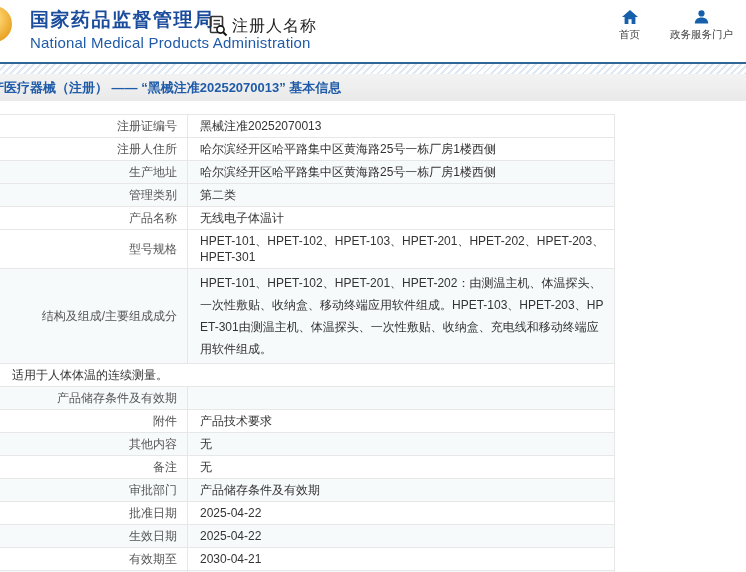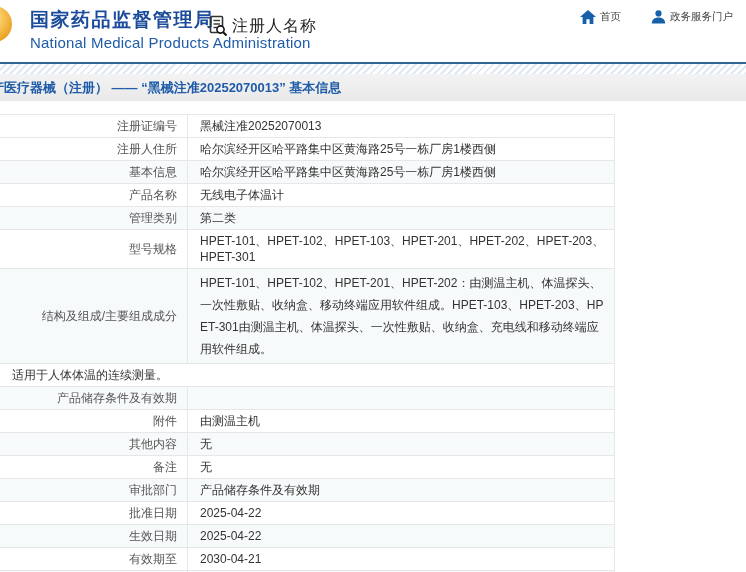--- a/index.html
+++ b/index.html
@@ -10,21 +10,21 @@
   
   .site-header { position:relative; height:62px; background:#fff; }
   .logo { position:absolute; left:-24px; top:6px; width:36px; height:36px; border-radius:50%;
           background:radial-gradient(circle at 40% 35%, #ffd977 20%, #e9a223 75%); }
   .brand { position:absolute; left:30px; top:8px; }
   .brand-title { font-size:19px; font-weight:bold; color:#1b4c9c; letter-spacing:1.5px; line-height:24px; }
   .brand-sub { font-size:15px; color:#1f5ba8; margin-top:2px; letter-spacing:0.2px; }
   .module { position:absolute; left:209px; top:15px; display:flex; align-items:center; gap:3px; cursor:pointer; }
   .module-label { font-size:16px; color:#222; letter-spacing:1px; }
   .top-nav { position:absolute; right:13px; top:10px; display:flex; gap:30px; }
-  .nav-item { display:flex; flex-direction:row; align-items:center; gap:4px; cursor:pointer; }
+  .nav-item { display:flex; flex-direction:column; align-items:center; gap:4px; cursor:pointer; }
   .nav-item .lbl { font-size:10.5px; color:#444; white-space:nowrap; }
 
   
   .blue-line { height:2px; background:#2e6696; }
   .striped-band { height:10px;
     background:repeating-linear-gradient(135deg,#ffffff 0 3px,#dfe9f3 3px 5px); }
 
   
   .breadcrumb { height:27px; background:linear-gradient(#f3f3f3,#e9e9e9); display:flex; align-items:center; overflow:hidden; }
   .breadcrumb span { font-size:13px; font-weight:bold; color:#1f5ba8; white-space:nowrap; margin-left:-22px; }
@@ -115,44 +115,44 @@
         <span class="label-text">注册人住所</span>
       </div>
       <div class="cell-value">
           <span>哈尔滨经开区哈平路集中区黄海路25号一栋厂房1楼西侧</span>
         </div>
     </div>
 
     <div class="row alt">
       <div class="cell-label">
 
-        <span class="label-text">基本信息</span>
+        <span class="label-text">生产地址</span>
       </div>
       <div class="cell-value">
           <span>哈尔滨经开区哈平路集中区黄海路25号一栋厂房1楼西侧</span>
         </div>
     </div>
 
+    <div class="row alt">
+      <div class="cell-label">
+
+        <span class="label-text">管理类别</span>
+      </div>
+      <div class="cell-value">
+          <span>第二类</span>
+        </div>
+    </div>
+
     <div class="row">
       <div class="cell-label">
 
         <span class="label-text">产品名称</span>
       </div>
       <div class="cell-value">
           <span>无线电子体温计</span>
-        </div>
-    </div>
-
-    <div class="row alt">
-      <div class="cell-label">
-
-        <span class="label-text">管理类别</span>
-      </div>
-      <div class="cell-value">
-          <span>第二类</span>
         </div>
     </div>
 
     <div class="row">
       <div class="cell-label">
 
         <span class="label-text">型号规格</span>
       </div>
       <div class="cell-value">
           <span>HPET-101、HPET-102、HPET-103、HPET-201、HPET-202、HPET-203、HPET-301</span>
@@ -184,21 +184,21 @@
           <span></span>
         </div>
     </div>
 
     <div class="row">
       <div class="cell-label">
 
         <span class="label-text">附件</span>
       </div>
       <div class="cell-value">
-          <span>由测温主机</span>
+          <span>产品技术要求</span>
         </div>
     </div>
 
     <div class="row alt">
       <div class="cell-label">
 
         <span class="label-text">其他内容</span>
       </div>
       <div class="cell-value">
           <span>无</span>

